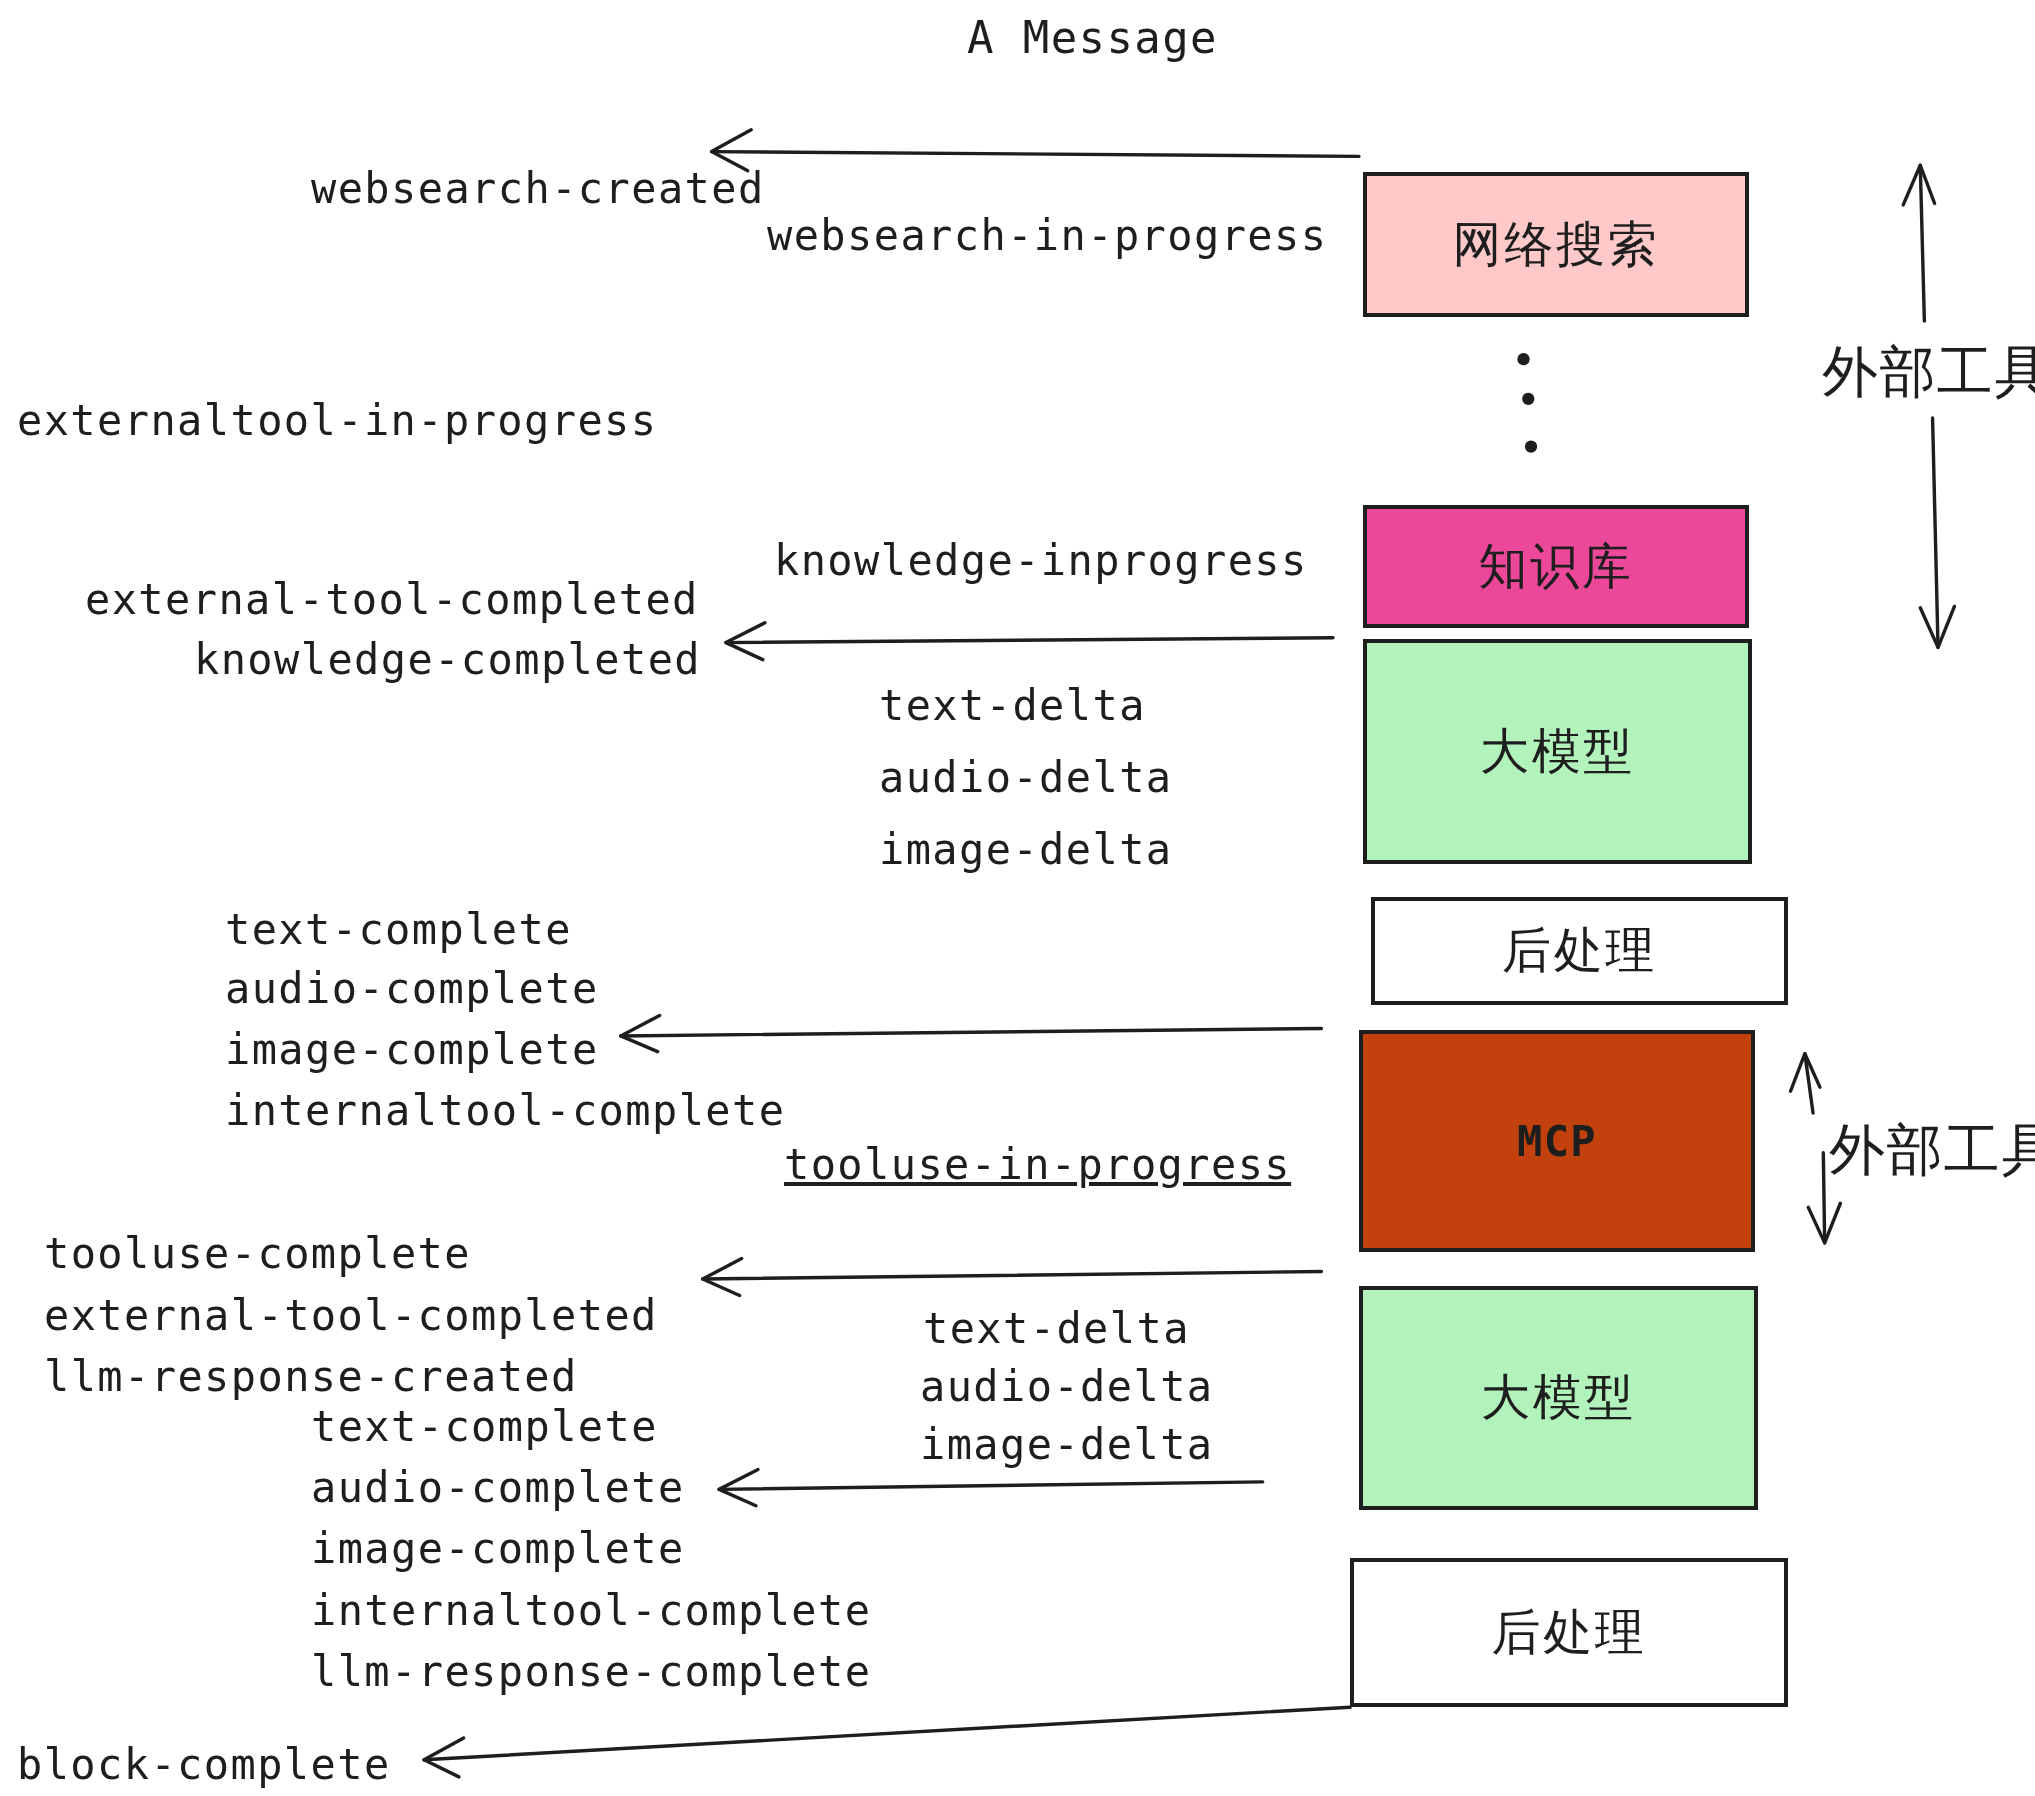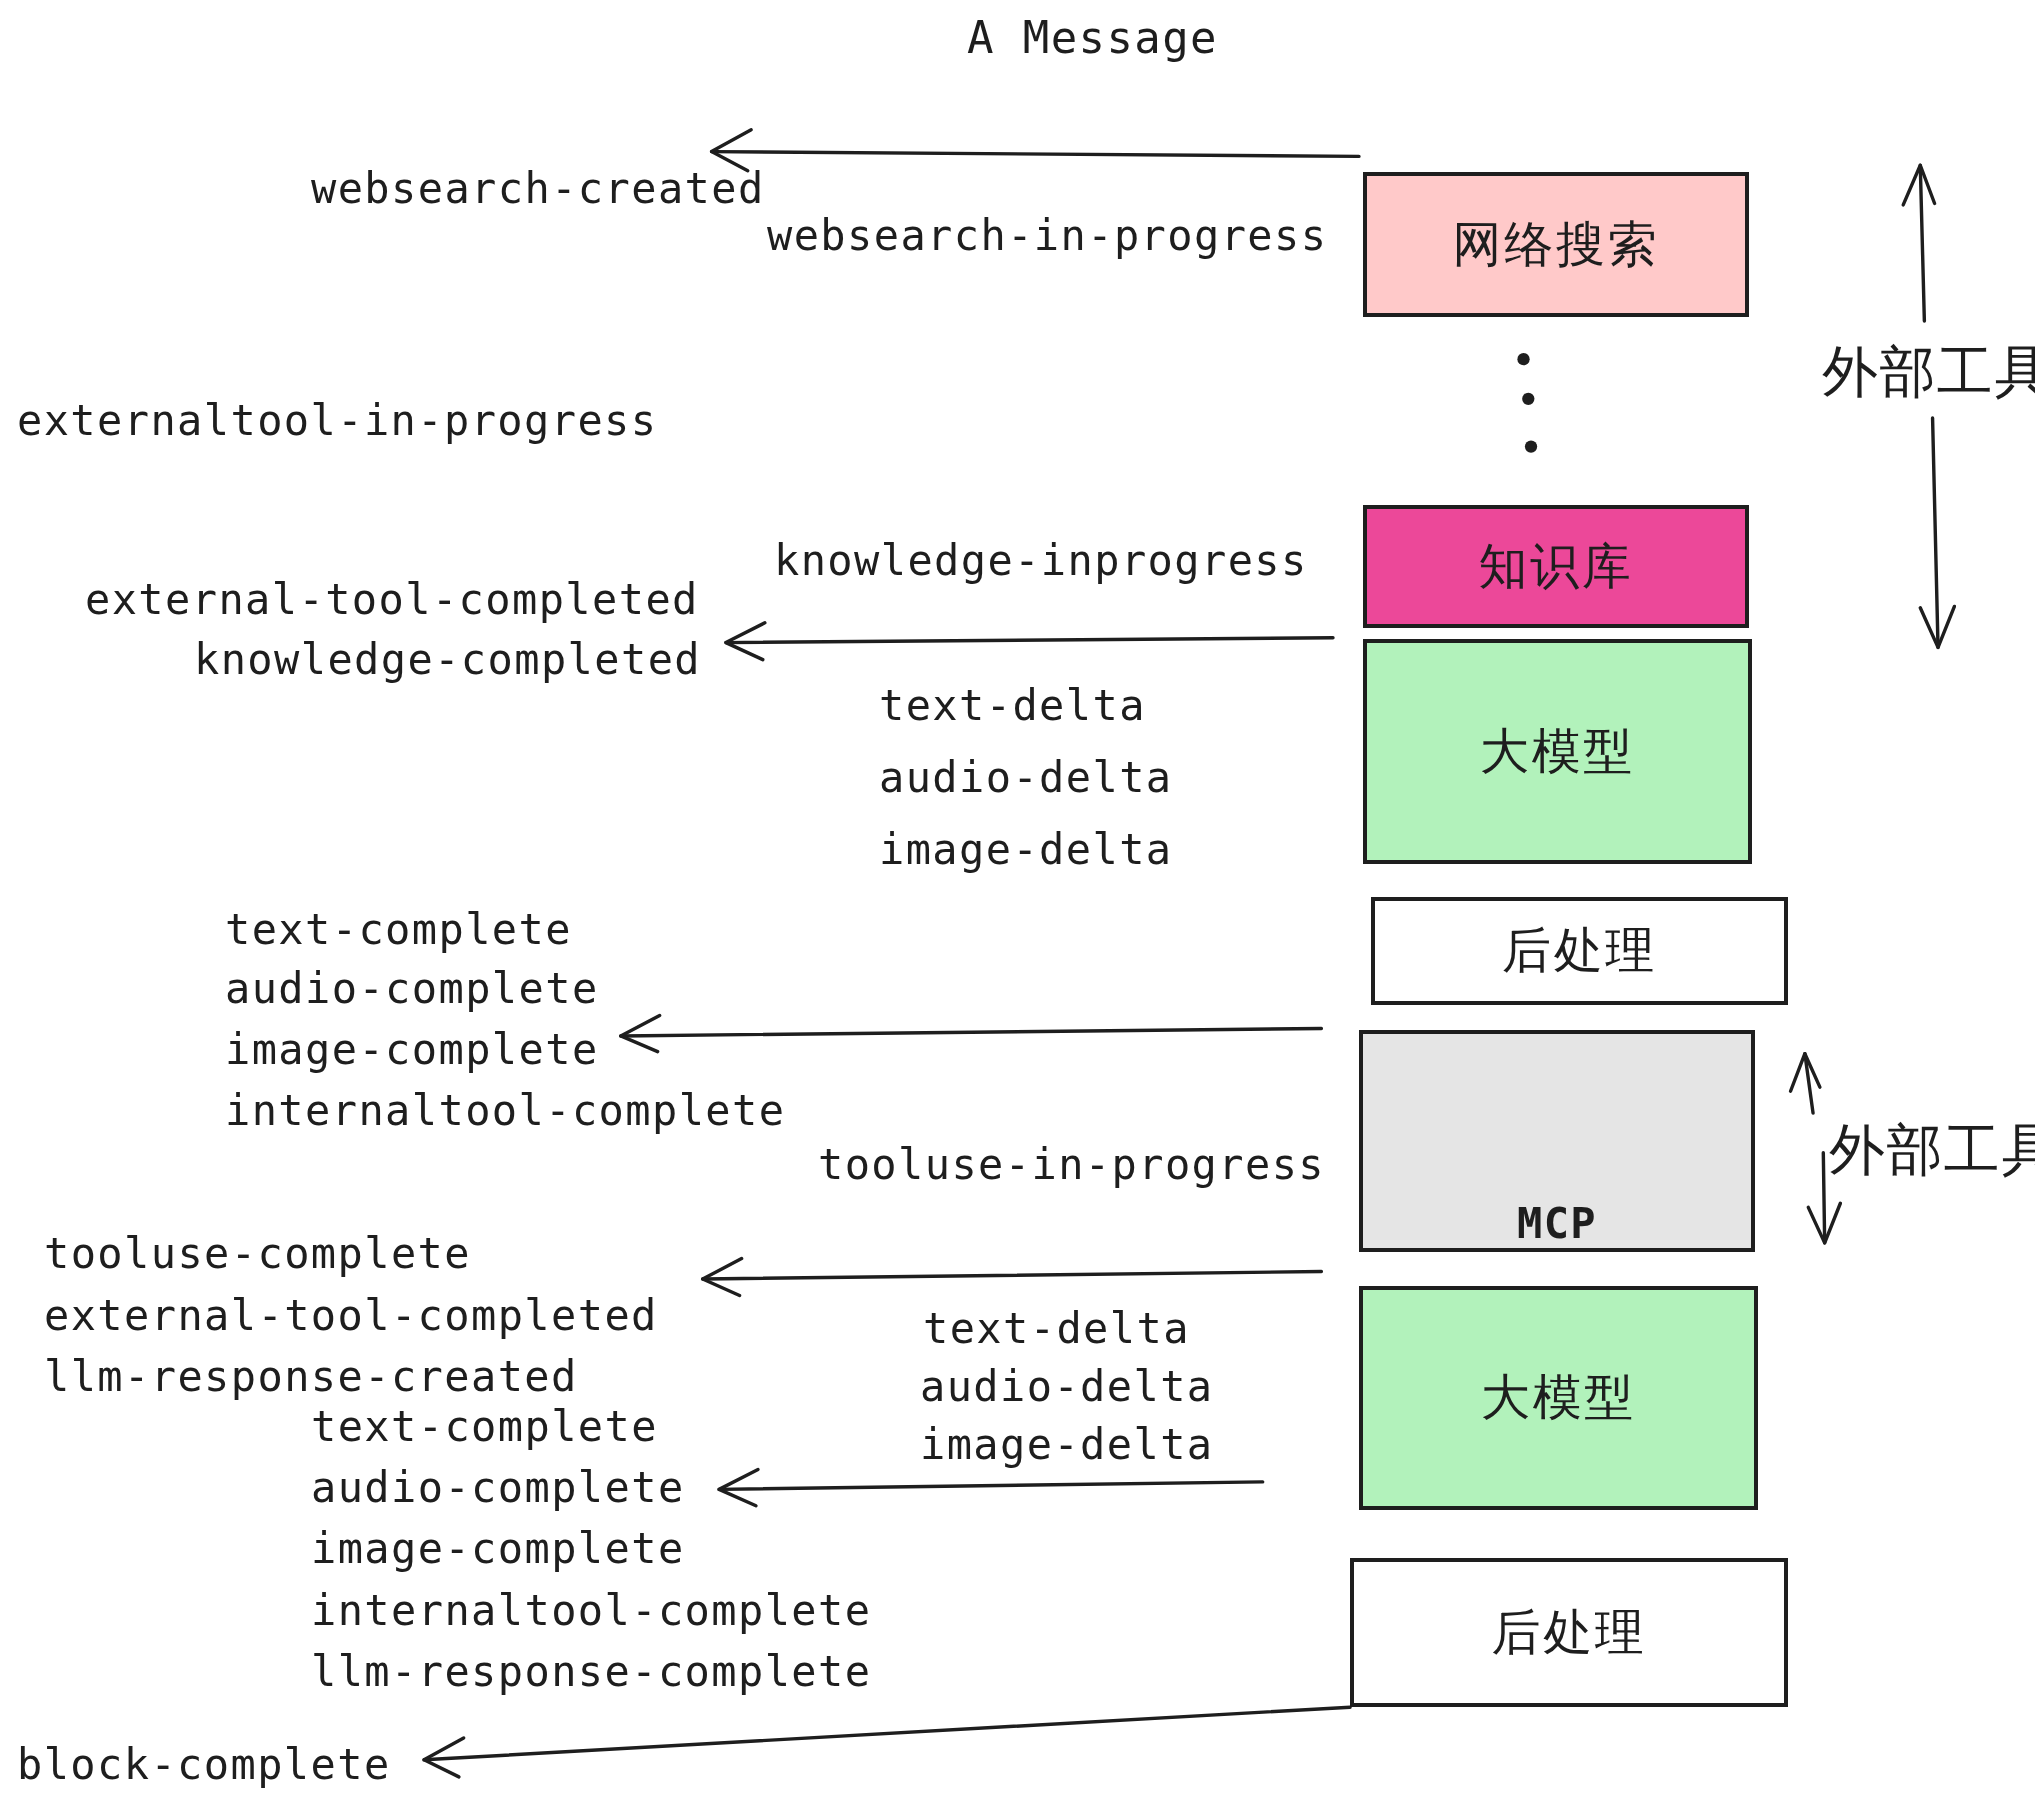--- a/index.html
+++ b/index.html
@@ -136,21 +136,21 @@
   </div>
   <div class="box" style="left:1363px;top:505px;width:386px;height:123px;background:#ec4899;">
     <span>知识库</span>
   </div>
   <div class="box" style="left:1363px;top:639px;width:389px;height:225px;background:#b2f2bb;">
     <span>大模型</span>
   </div>
   <div class="box" style="left:1371px;top:897px;width:417px;height:108px;background:#ffffff;">
     <span>后处理</span>
   </div>
-  <div class="box mcp-font" style="left:1359px;top:1030px;width:396px;height:222px;background:#e5e5e5;align-items:flex-end;">
+  <div class="box mcp-font" style="left:1359px;top:1030px;width:396px;height:222px;background:#c2410c;">
     <span>MCP</span>
   </div>
   <div class="box" style="left:1359px;top:1286px;width:399px;height:224px;background:#b2f2bb;">
     <span>大模型</span>
   </div>
   <div class="box" style="left:1350px;top:1558px;width:438px;height:149px;background:#ffffff;">
     <span>后处理</span>
   </div>
 
   <div class="side-label" style="left:1822px;top:335px;">外部工具</div>
@@ -164,21 +164,21 @@
   <div class="ev" style="left:194px;top:637px;">knowledge-completed</div>
 
   <div class="ev" style="left:879px;top:683px;">text-delta</div>
   <div class="ev" style="left:879px;top:755px;">audio-delta</div>
   <div class="ev" style="left:879px;top:827px;">image-delta</div>
 
   <div class="ev" style="left:225px;top:907px;">text-complete</div>
   <div class="ev" style="left:225px;top:966px;">audio-complete</div>
   <div class="ev" style="left:225px;top:1027px;">image-complete</div>
   <div class="ev" style="left:225px;top:1088px;">internaltool-complete</div>
-  <div class="ev" style="left:818px;top:1142px;">tooluse-in-progress</div>
+  <div class="ev" style="left:784px;top:1142px;text-decoration:underline;">tooluse-in-progress</div>
 
   <div class="ev" style="left:44px;top:1231px;">tooluse-complete</div>
   <div class="ev" style="left:44px;top:1293px;">external-tool-completed</div>
   <div class="ev" style="left:44px;top:1354px;">llm-response-created</div>
 
   <div class="ev" style="left:923px;top:1306px;">text-delta</div>
   <div class="ev" style="left:920px;top:1364px;">audio-delta</div>
   <div class="ev" style="left:920px;top:1422px;">image-delta</div>
 
   <div class="ev" style="left:311px;top:1404px;">text-complete</div>

